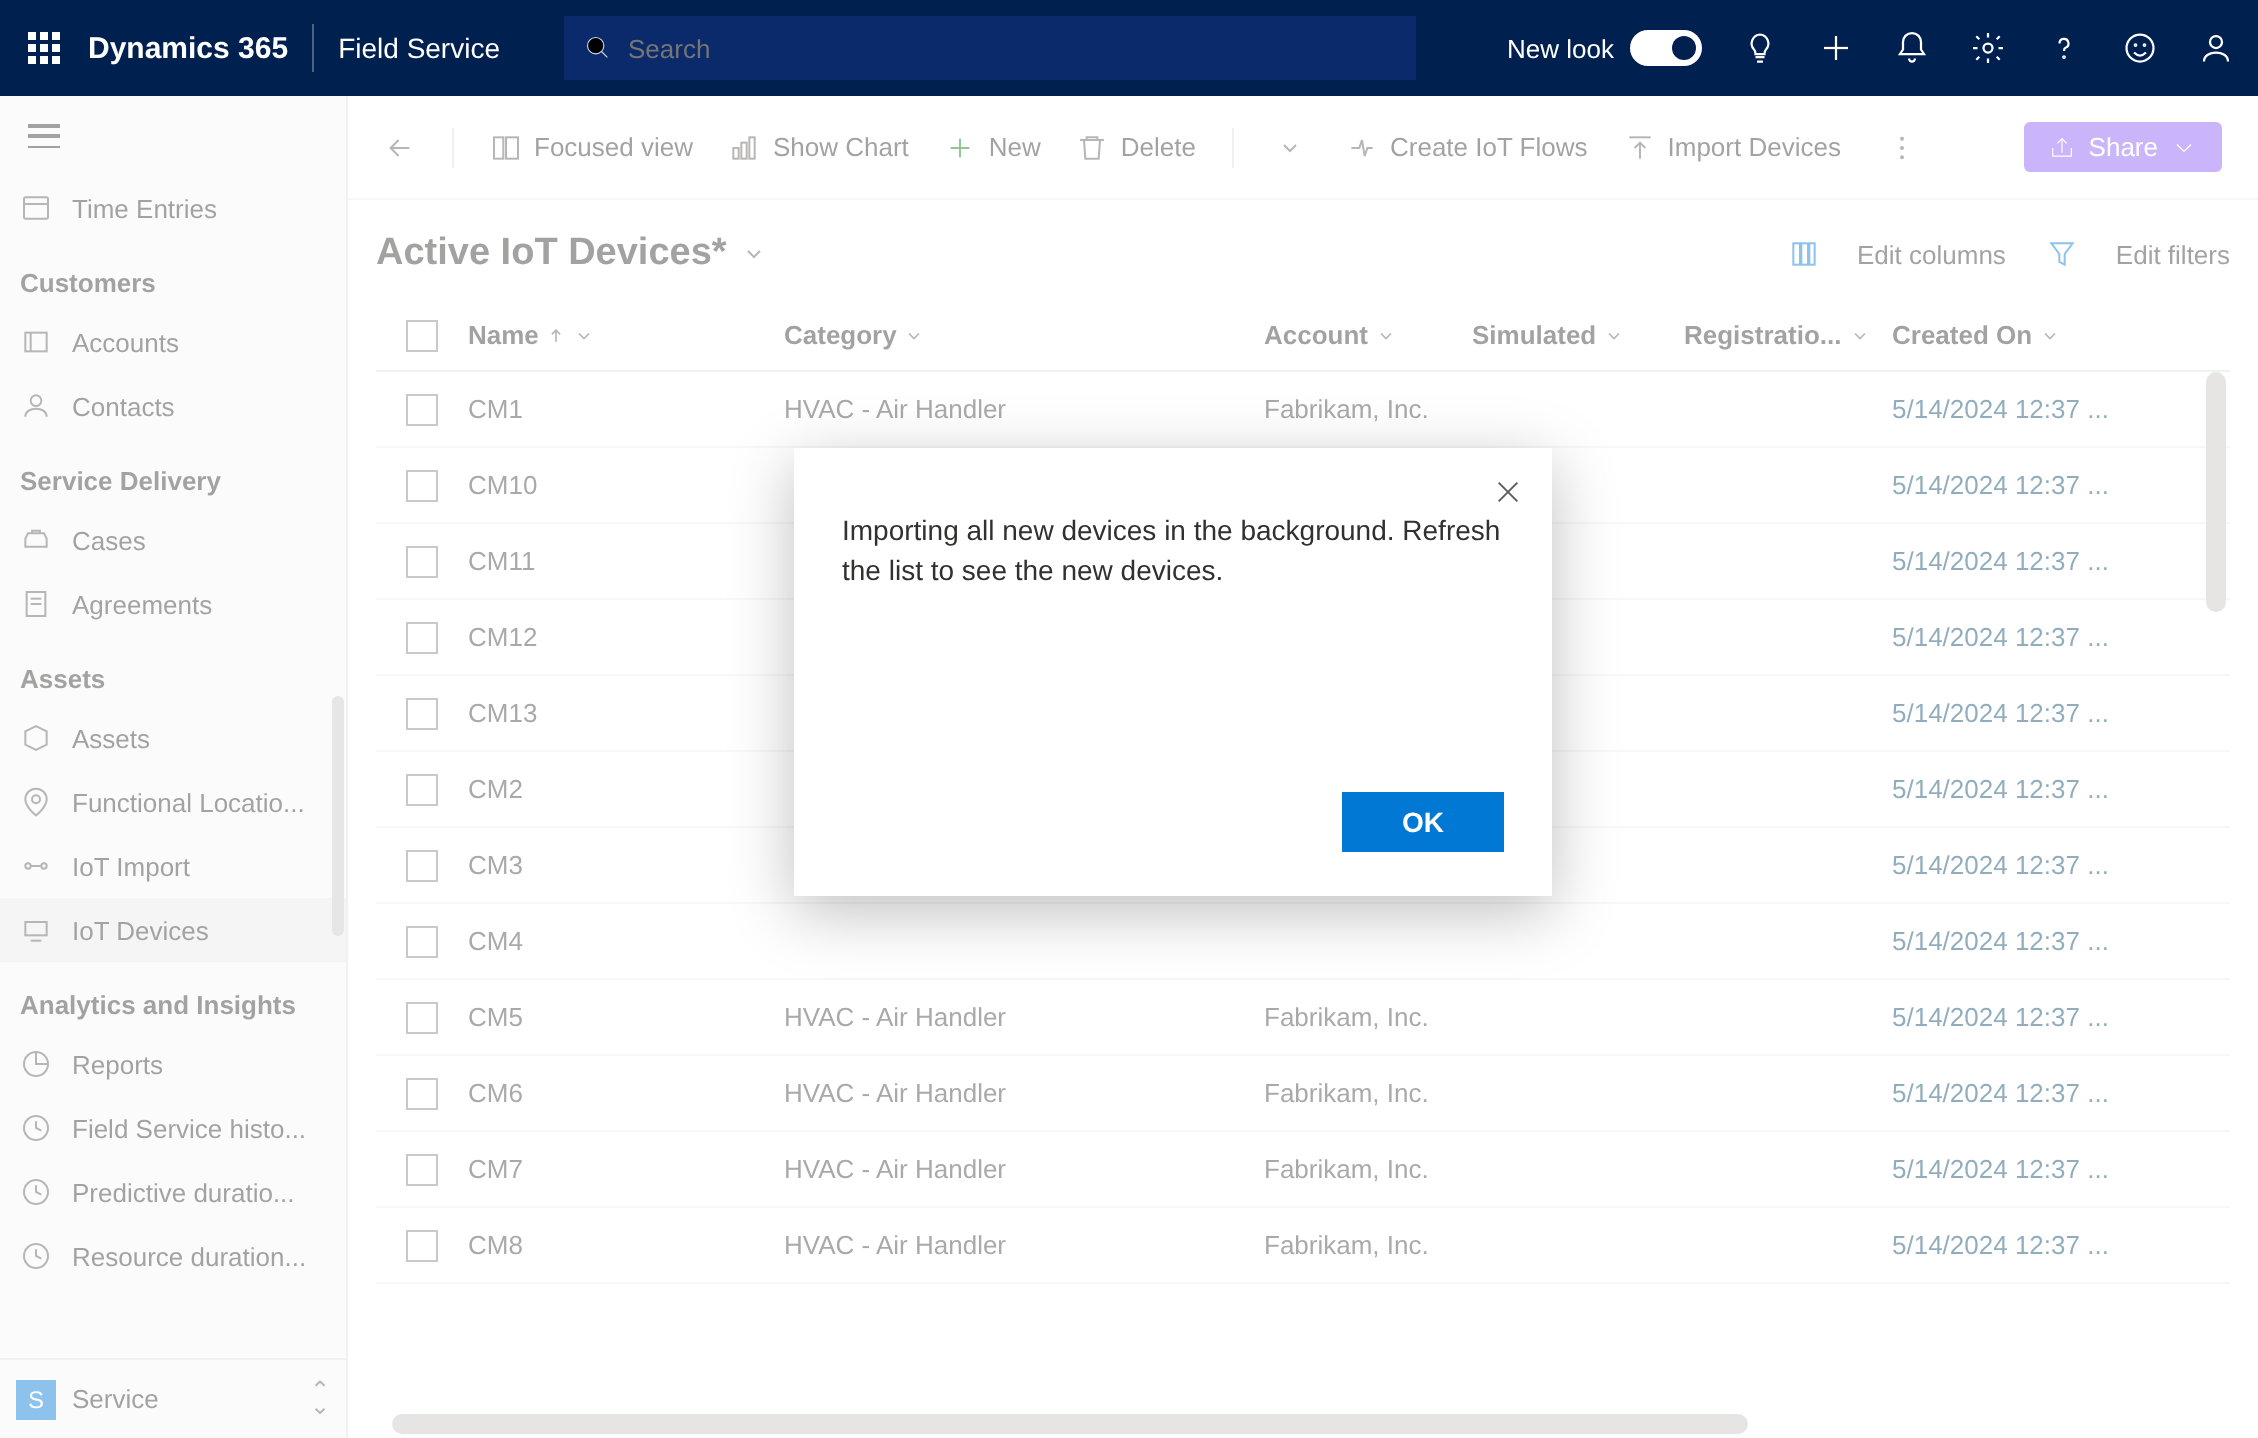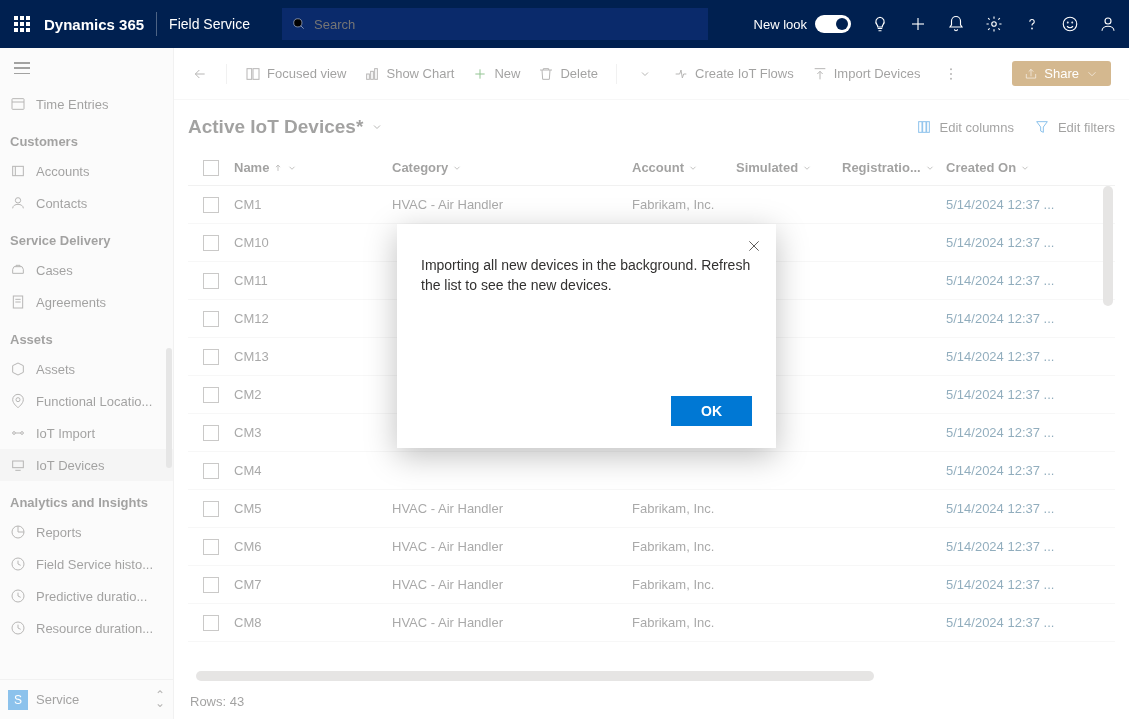--- a/index.html
+++ b/index.html
@@ -64,31 +64,31 @@
   
   .main{flex:1;display:flex;flex-direction:column;background:#fff;position:relative;}
 
   .cmdbar{height:52px;border-bottom:1px solid #ededed;display:flex;align-items:center;padding:0 18px;gap:18px;font-size:13px;color:#323130;}
   .cmdbar .cmd{display:flex;align-items:center;gap:6px;cursor:pointer;}
   .cmdbar .cmd svg{width:16px;height:16px;fill:none;stroke:#605e5c;stroke-width:1.5;}
   .cmdbar .back svg{stroke:#605e5c;}
   .cmdbar .sep{width:1px;height:20px;background:#e1e1e1;}
   .cmdbar .green svg{stroke:#107c10;}
   .cmdbar .spacer{flex:1;}
-  .cmdbar .share{background:#a16207;color:#fff;padding:5px 12px;border-radius:3px;display:flex;align-items:center;gap:6px;font-size:13px;}
+  .cmdbar .share{background:#8b5cf6;color:#fff;padding:5px 12px;border-radius:3px;display:flex;align-items:center;gap:6px;font-size:13px;}
   .cmdbar .share svg{stroke:#fff;width:14px;height:14px;}
   .cmdbar .overflow{width:26px;height:26px;display:flex;align-items:center;justify-content:center;}
   .cmdbar .chev{width:20px;display:flex;justify-content:center;}
 
   .content{flex:1;padding:16px 14px 0 14px;display:flex;flex-direction:column;position:relative;overflow:hidden;}
   .viewhdr{display:flex;align-items:center;margin-bottom:12px;}
   .viewhdr h2{font-size:19px;font-weight:600;color:#323130;display:flex;align-items:center;gap:8px;}
   .viewhdr h2 svg{width:12px;height:12px;stroke:#605e5c;fill:none;stroke-width:2;}
   .viewhdr .right{margin-left:auto;display:flex;align-items:center;gap:20px;font-size:13px;color:#323130;}
-  .viewhdr .linkcmd{display:flex;align-items:center;gap:8px;cursor:pointer;}
+  .viewhdr .linkcmd{display:flex;align-items:center;gap:19px;cursor:pointer;}
   .viewhdr .linkcmd svg{width:16px;height:16px;stroke:#0078d4;fill:none;stroke-width:1.5;}
   .viewhdr .filter{border:1px solid #8a8886;border-radius:2px;height:30px;display:flex;align-items:center;padding:0 8px;gap:6px;width:166px;}
   .viewhdr .filter svg{width:14px;height:14px;stroke:#605e5c;fill:none;stroke-width:2;}
   .viewhdr .filter input{border:none;outline:none;font-size:13px;flex:1;}
 
   .grid{flex:1;overflow:hidden;position:relative;}
   .ghdr{display:flex;align-items:center;height:36px;border-bottom:1px solid #e1e1e1;font-size:13px;font-weight:600;color:#323130;padding-right:12px;}
   .colchk{width:46px;display:flex;justify-content:center;}
   .ghdr .col,.row .col{display:flex;align-items:center;gap:4px;padding-right:8px;overflow:hidden;white-space:nowrap;text-overflow:ellipsis;}
   .col.name{width:158px;}
@@ -686,21 +686,20 @@
               <div class="col sim"></div>
               <div class="col reg"></div>
               <div class="col created ellipsis">5/14/2024 12:37 ...</div>
             </div>
           </div>
         <div class="grid-scroll-v"></div>
       </div>
       <div class="grid-scroll-h">
           <div class="thumb"></div>
         </div>
-      <div class="footerbar">Rows: 43</div>
     </div>
 
   </div>
 
   <div class="dim"></div>
 </div>
 
 <div class="modal">
   <div class="close">
     <svg viewBox="0 0 24 24">

